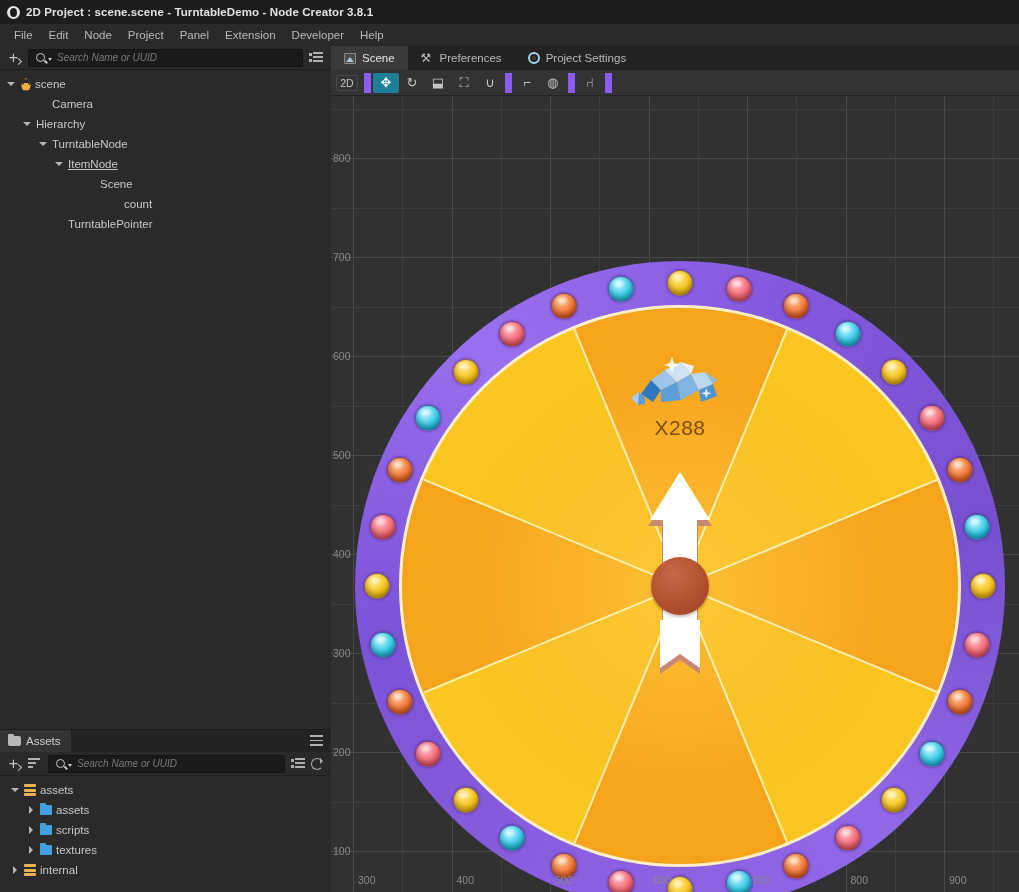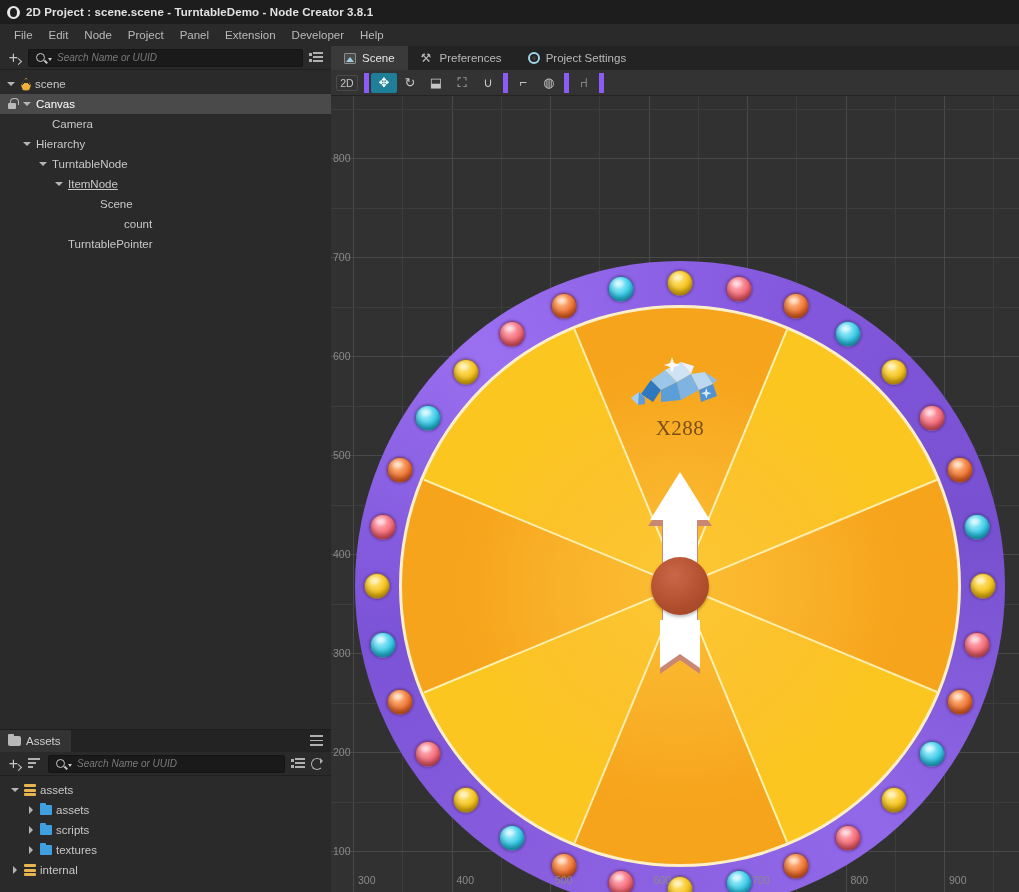--- a/index.html
+++ b/index.html
@@ -213,21 +213,21 @@
     width:12px;height:12px;border-radius:50%;border:2.5px solid #9fd6ea;position:relative;
   }
   .gear-icon::after{
     content:"";position:absolute;left:2px;top:2px;width:4px;height:4px;border-radius:50%;background:#3a3a3a;
   }
 
   .tool-row {
     height: 26px; background: #333333; display: flex; align-items: center;
     gap: 0px; padding-left: 3px; border-bottom: 1px solid #232323;
   }
-  .tool-group { display:flex; align-items:center; border-right:5px solid #8b5cf6; padding: 0 2px; height:20px;}
+  .tool-group { display:flex; align-items:center; border-right:7px solid #8b5cf6; padding: 0 2px; height:20px;}
   .tool-btn {
     width: 26px; height: 20px; display: flex; align-items: center; justify-content: center;
     color: #c5c5c5; font-size: 11px; border-radius: 2px;
   }
   .tool-btn.active { background: #1f7f99; color: #ffffff; }
   .tool-btn.label2d { font-size: 10.5px; border:1px solid #4a4a4a; width:22px; height:16px; margin-right:4px;}
 
   .viewport {
     position: absolute; left: 0; top: 50px; width: 688px; height: 796px;
     background: #313131; overflow: hidden;
@@ -299,21 +299,21 @@
     content:""; position:absolute; left:5px; top:3px; width:10px; height:7px;
     border-radius:50%; background: rgba(255,255,255,.55);
     filter: blur(1.5px);
   }
   .bulb.yellow { background: radial-gradient(circle at 38% 30%, #ffe680, #f6c316 60%, #d79d06); }
   .bulb.pink   { background: radial-gradient(circle at 38% 30%, #ffb6c0, #f4636f 62%, #d2404e); }
   .bulb.orange { background: radial-gradient(circle at 38% 30%, #ffc391, #ef6c2a 62%, #cc4f16); }
   .bulb.cyan   { background: radial-gradient(circle at 38% 30%, #b5f3ff, #2ec8e6 60%, #16a0bd); }
 
   
-  .item-node { position:absolute; left:50%; top:88px; transform:translateX(-50%); text-align:center; width:170px;font-family:Liberation Serif, serif;}
+  .item-node { position:absolute; left:50%; top:88px; transform:translateX(-50%); text-align:center; width:170px;}
   .gem-svg { display:block; margin:0 auto; }
   .count-text {
     font-size: 21px; color: #7b4e1a; font-weight: 400; margin-top: 8px;
     letter-spacing: .5px;
   }
 
   
   .pointer { position:absolute; left:50%; top:50%; transform: translate(-50%,-50%); }
   .hub {
     position:absolute; left:50%; top:50%; width:58px; height:58px; margin-left:-29px; margin-top:-29px;
@@ -358,25 +358,20 @@
           <i></i>
           <i></i>
         </div>
     </div>
 
     <div class="tree" id="hierarchy-tree">
         <div class="tree-row" style="padding-left: 6px;">
           <span class="chev down"></span>
           <span class="scene-icon"></span>
           <span>scene</span>
-        </div>
-        <div class="tree-row selected" style="padding-left: 6px;">
-          <span class="lock-icon"></span>
-          <span class="chev down"></span>
-          <span>Canvas</span>
         </div>
         <div class="tree-row" style="padding-left: 38px;">
           <span class="chev none"></span>
           <span>Camera</span>
         </div>
         <div class="tree-row" style="padding-left: 22px;">
           <span class="chev down"></span>
           <span>Hierarchy</span>
         </div>
         <div class="tree-row" style="padding-left: 38px;">

